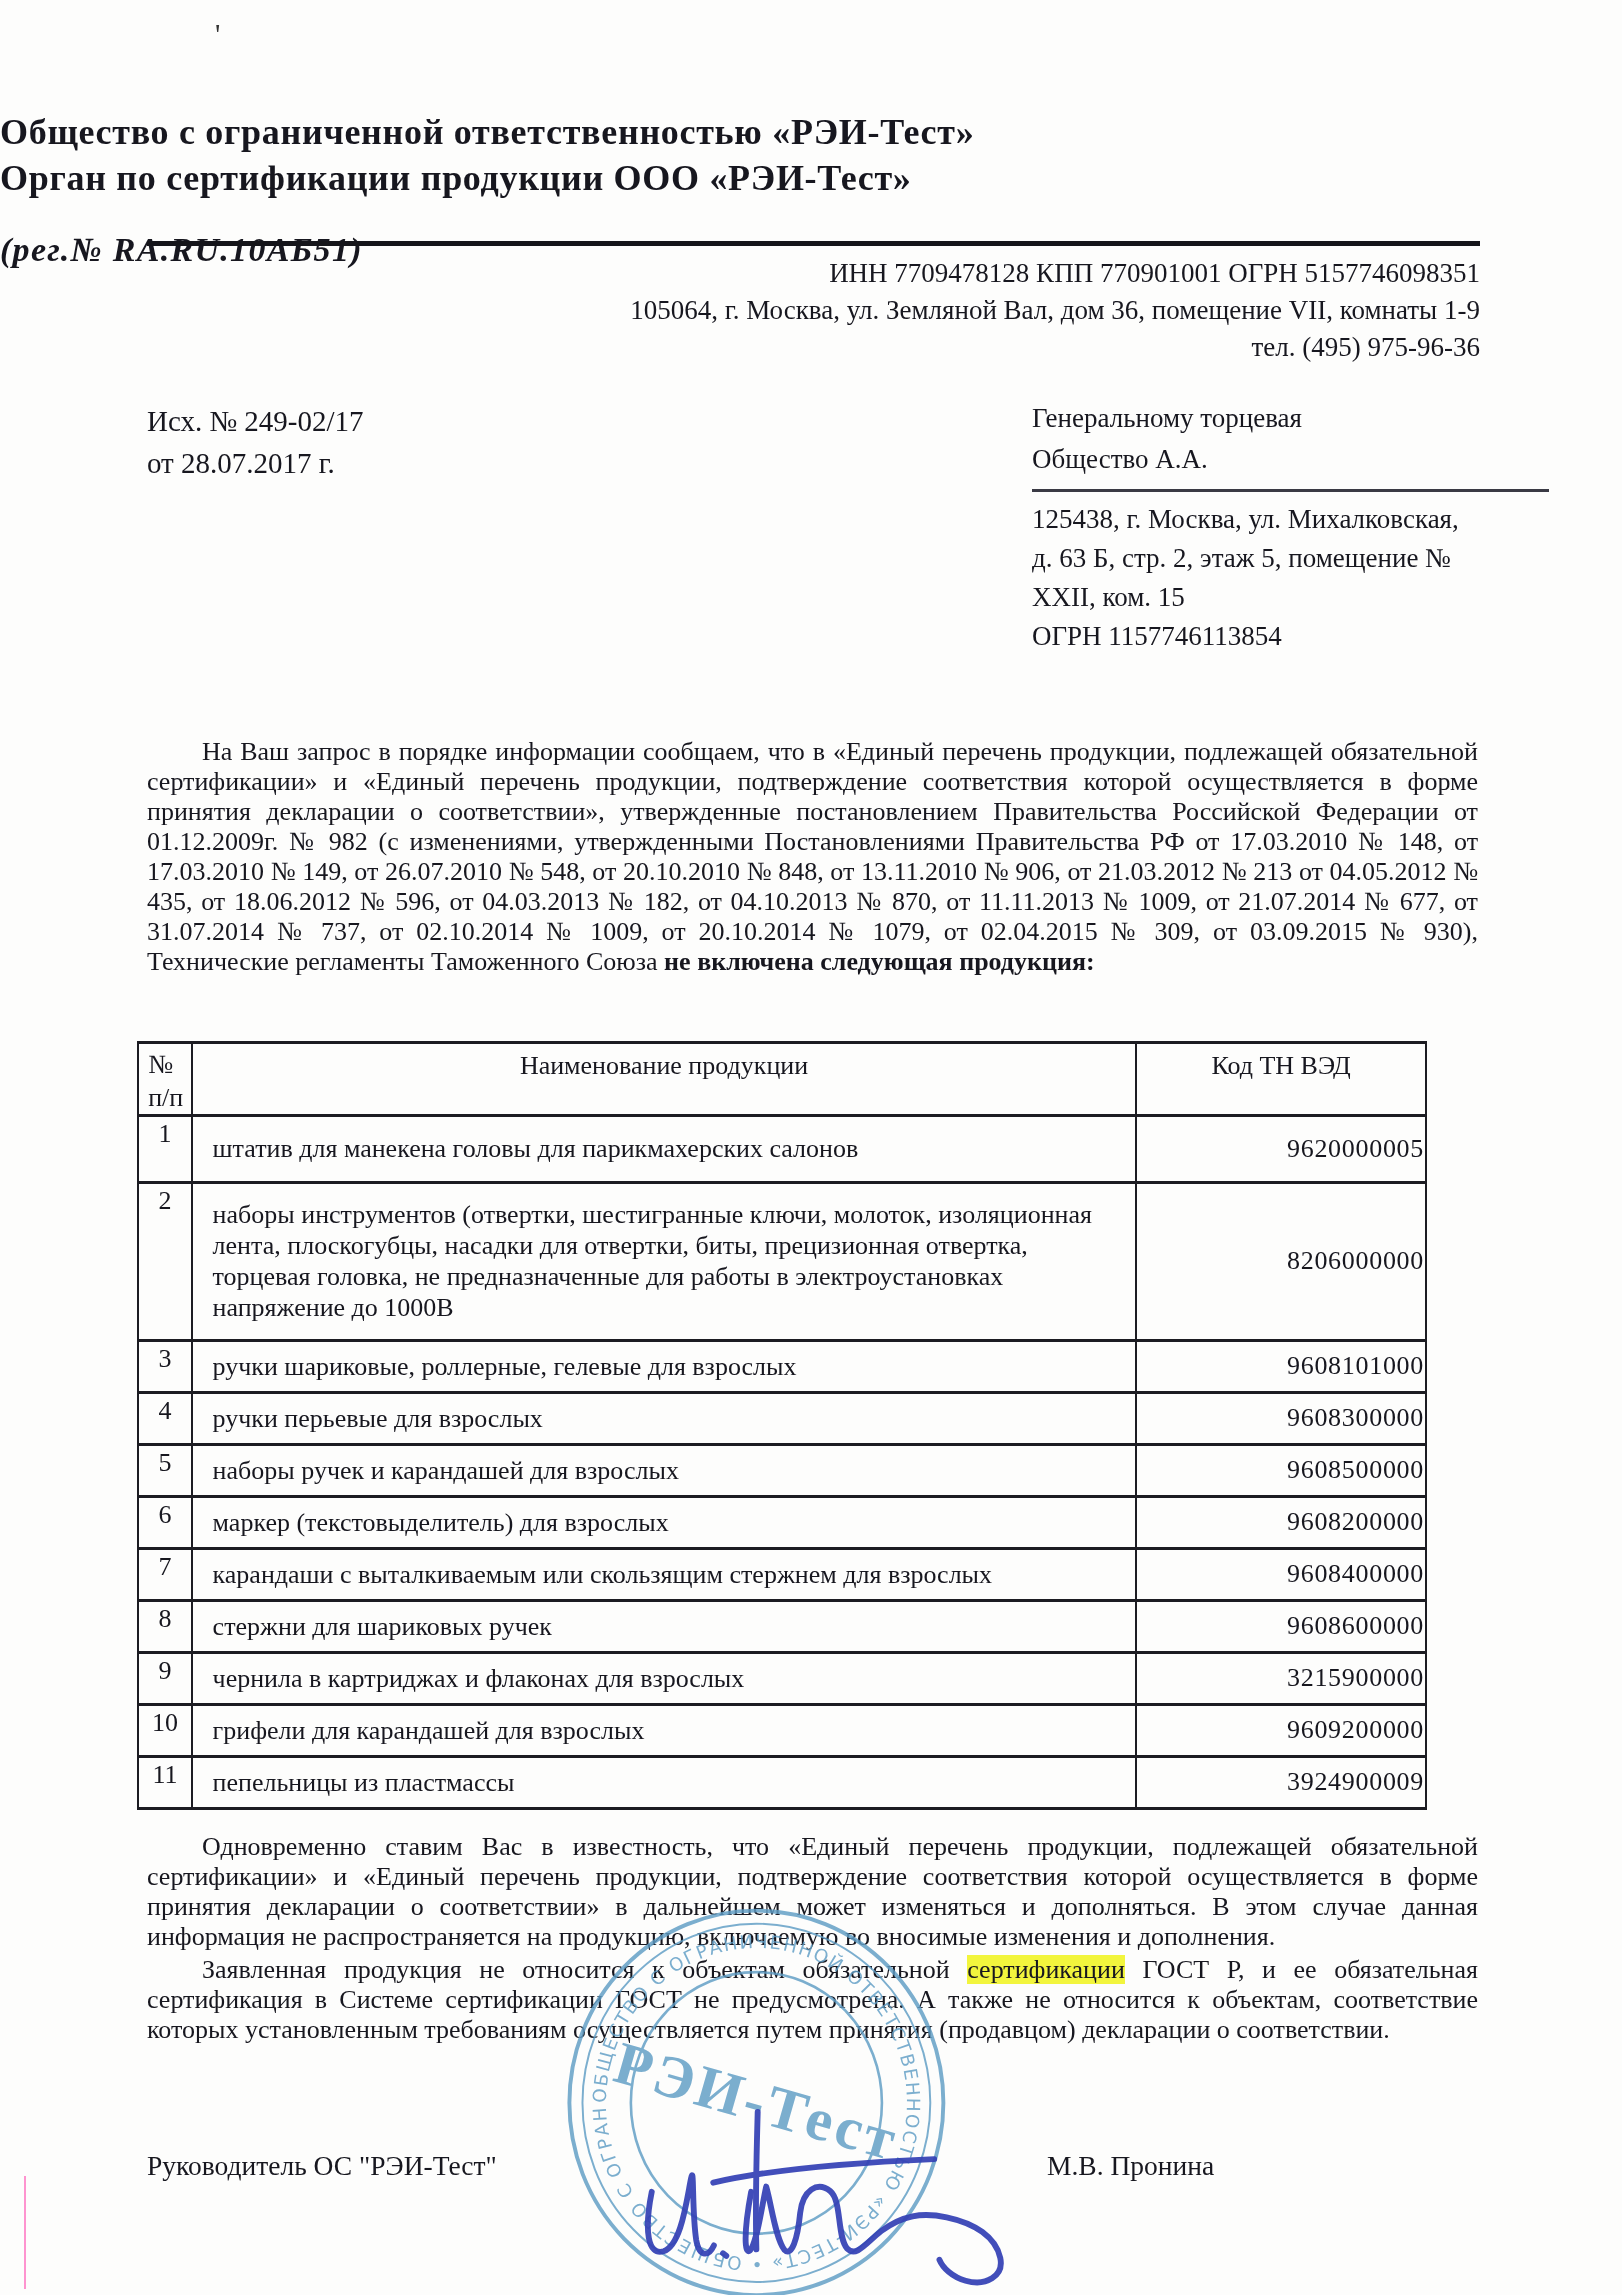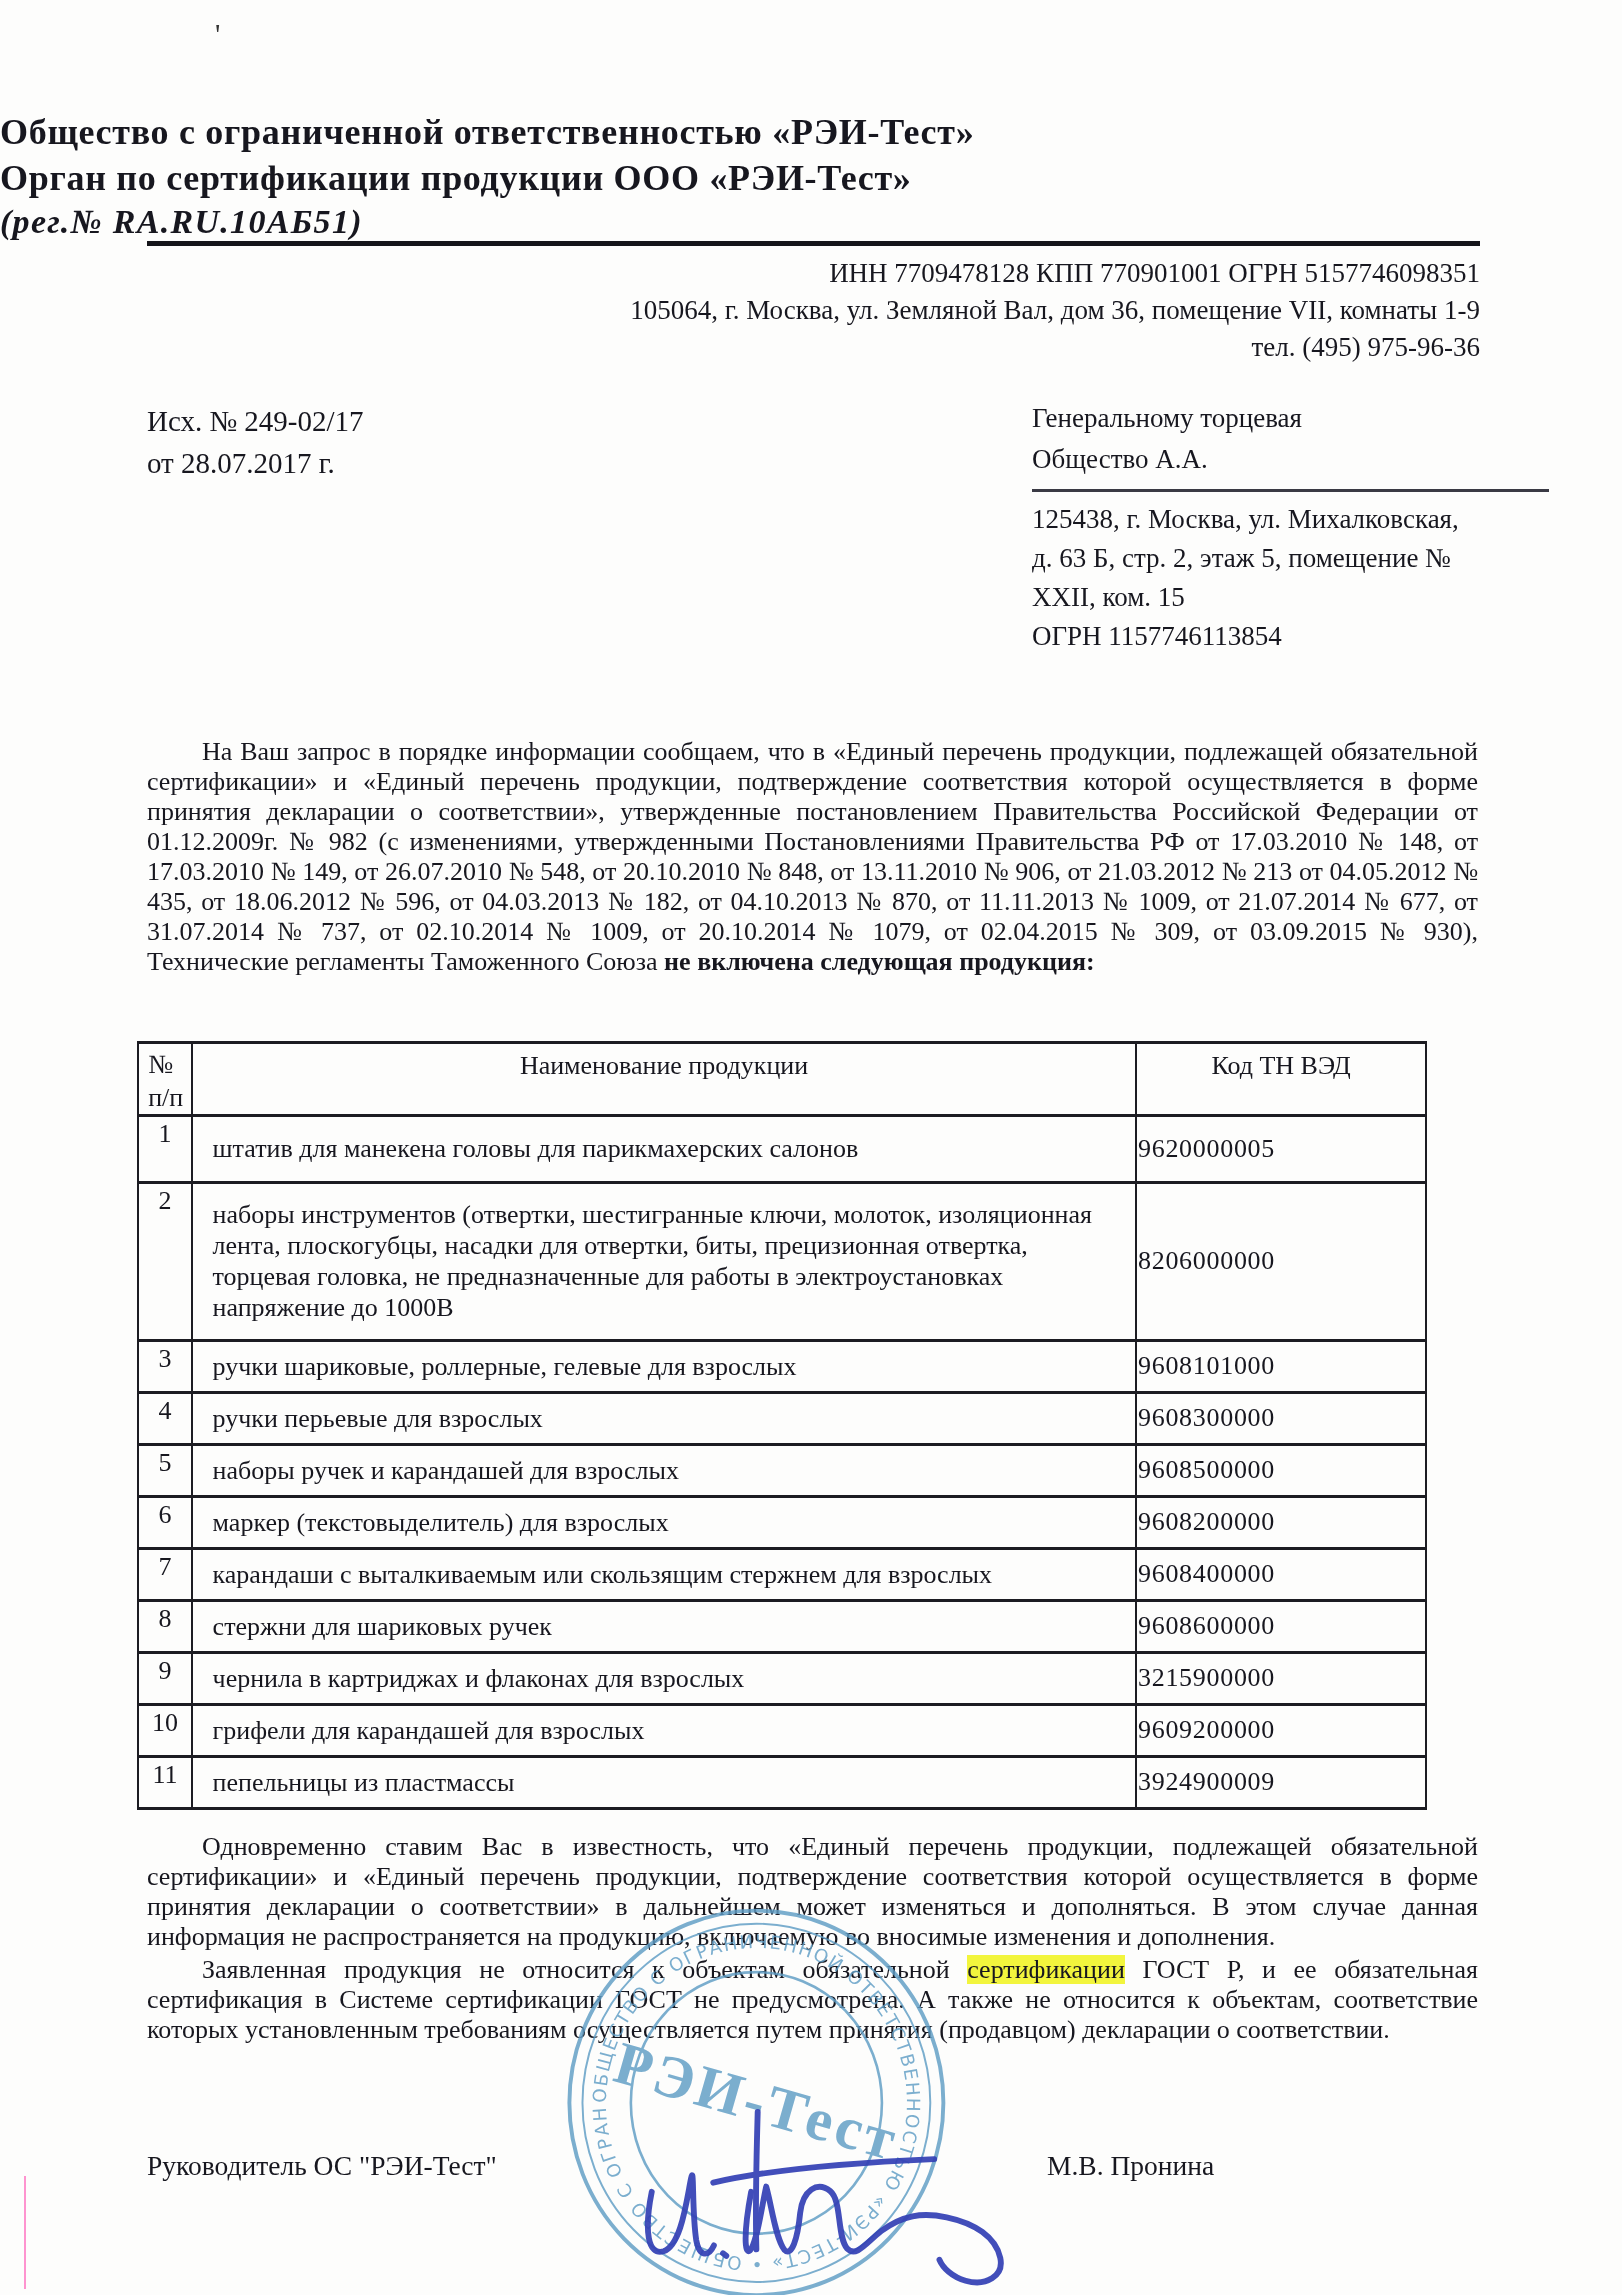--- a/index.html
+++ b/index.html
@@ -9,21 +9,21 @@
     background:#fdfdfc;
     font-family:"Liberation Serif","DejaVu Serif",serif;
     color:#17171f;
     overflow:hidden;
   }
   .abs{position:absolute;}
   
   .tick{left:215px;top:17px;font-size:30px;color:#333;}
   .title-block{left:0;top:109px;width:1550px;text-align:left;}
   .title-line{font-weight:bold;font-size:36px;line-height:46px;letter-spacing:0.7px;}
-  .reg-line{font-weight:bold;font-style:italic;font-size:34px;line-height:41px;letter-spacing:1.3px;}
+  .reg-line{font-weight:bold;font-style:italic;font-size:34px;line-height:41px;letter-spacing:1.3px;margin-top:28px;}
   .header-rule{left:147px;top:241px;width:1333px;height:5.2px;background:#15151a;}
   .letterhead-right{left:589px;top:255px;width:891px;text-align:right;font-size:27px;line-height:37px;font-family:Liberation Serif, serif;}
   
   .ref-block{left:147px;top:400px;font-size:29px;line-height:42px;}
   .addressee{left:1032px;top:398px;width:523px;font-size:27px;line-height:41px;}
   .addressee-divider{width:517px;height:3.3px;background:#3a3a44;margin:9.2px 0 7.9px 0;}
   .addr-lines{line-height:39px;}
   
   .para{left:147px;width:1331px;font-size:26px;line-height:30px;text-align:justify;text-indent:55px;}
   .para1{top:737px;}
@@ -38,21 +38,21 @@
     border-top:3.3px solid #1c1c22;border-bottom:3.3px solid #1c1c22;
     font-weight:normal;overflow:hidden;
   }
   col.c-num{width:54px;}
   col.c-name{width:944px;}
   col.c-code{width:290px;}
   th.h-num{vertical-align:top;text-align:left;padding:3.9px 0 0 9.2px;line-height:33px;}
   th.h-name,th.h-code{vertical-align:top;text-align:center;padding-top:6.5px;}
   td.num{vertical-align:top;text-align:center;padding-top:2.6px;}
   td.name{vertical-align:middle;text-align:left;padding:3.9px 13px 3.9px 19.6px;line-height:31px;}
-  td.code{vertical-align:middle;text-align:left;letter-spacing:0.7px;}
+  td.code{vertical-align:middle;text-align:right;letter-spacing:0.7px;}
   
   .sig-title{left:147px;top:2150px;font-size:27.5px;}
   .sig-name{left:1047px;top:2150px;font-size:27.5px;}
   
   .magenta-line{left:23.6px;top:2176px;width:2.6px;height:113px;background:#ff4fb0;opacity:.6;}
   .stamp-svg{left:555px;top:1896px;}
 </style>
 </head>
 <body>
 

